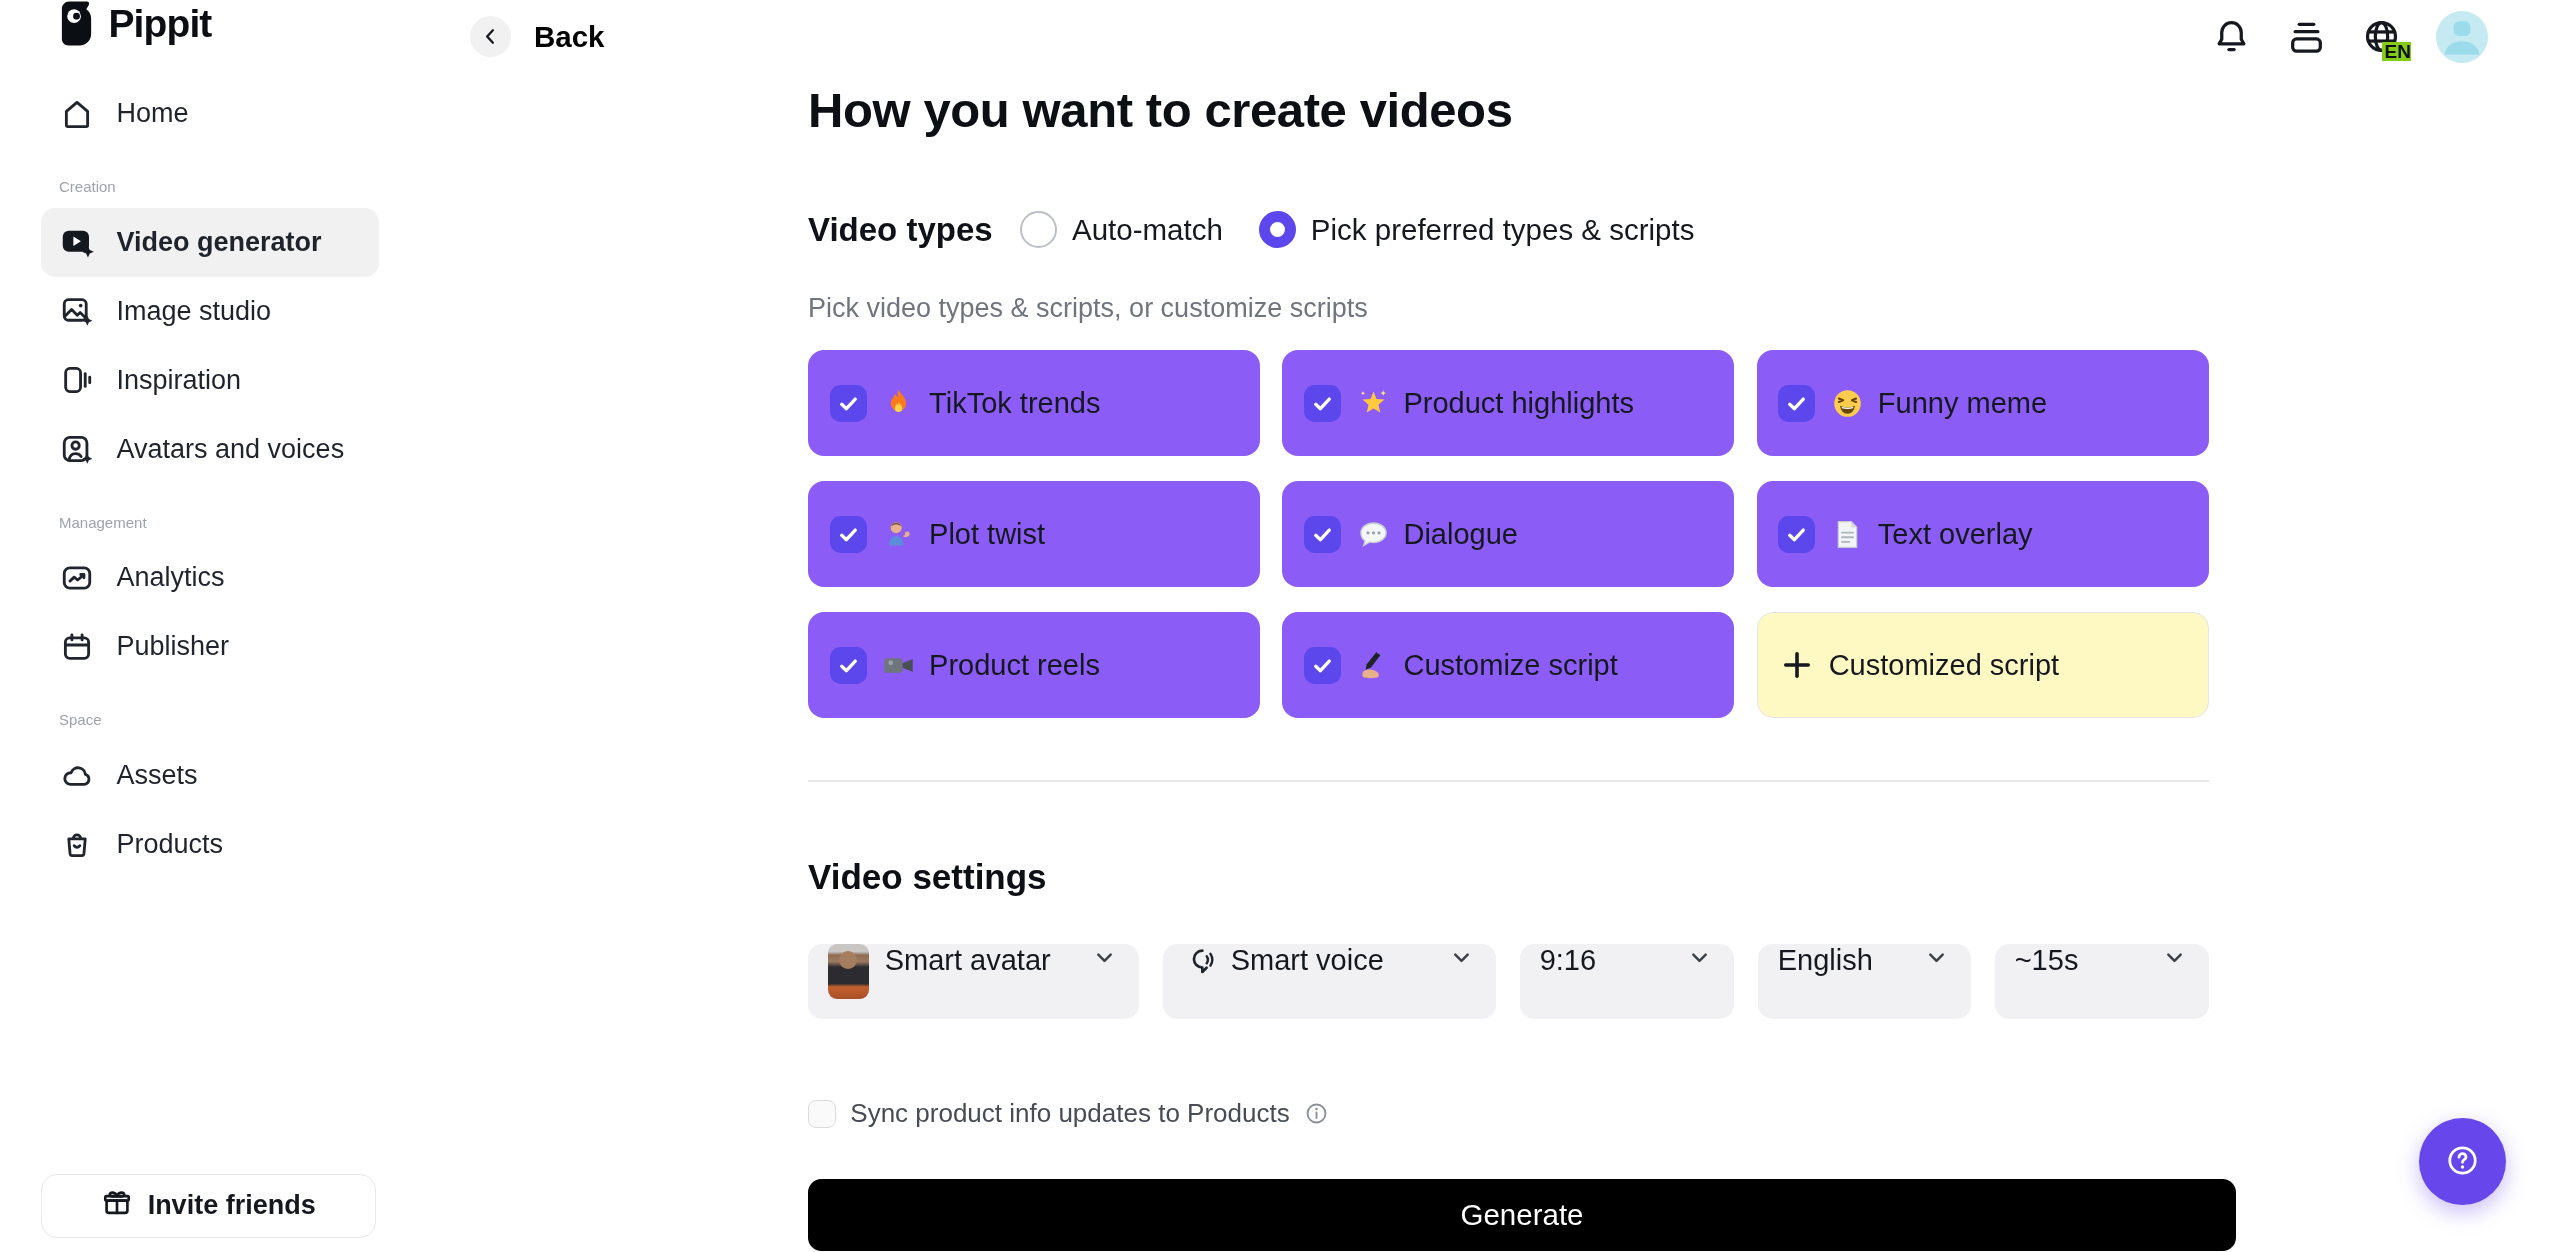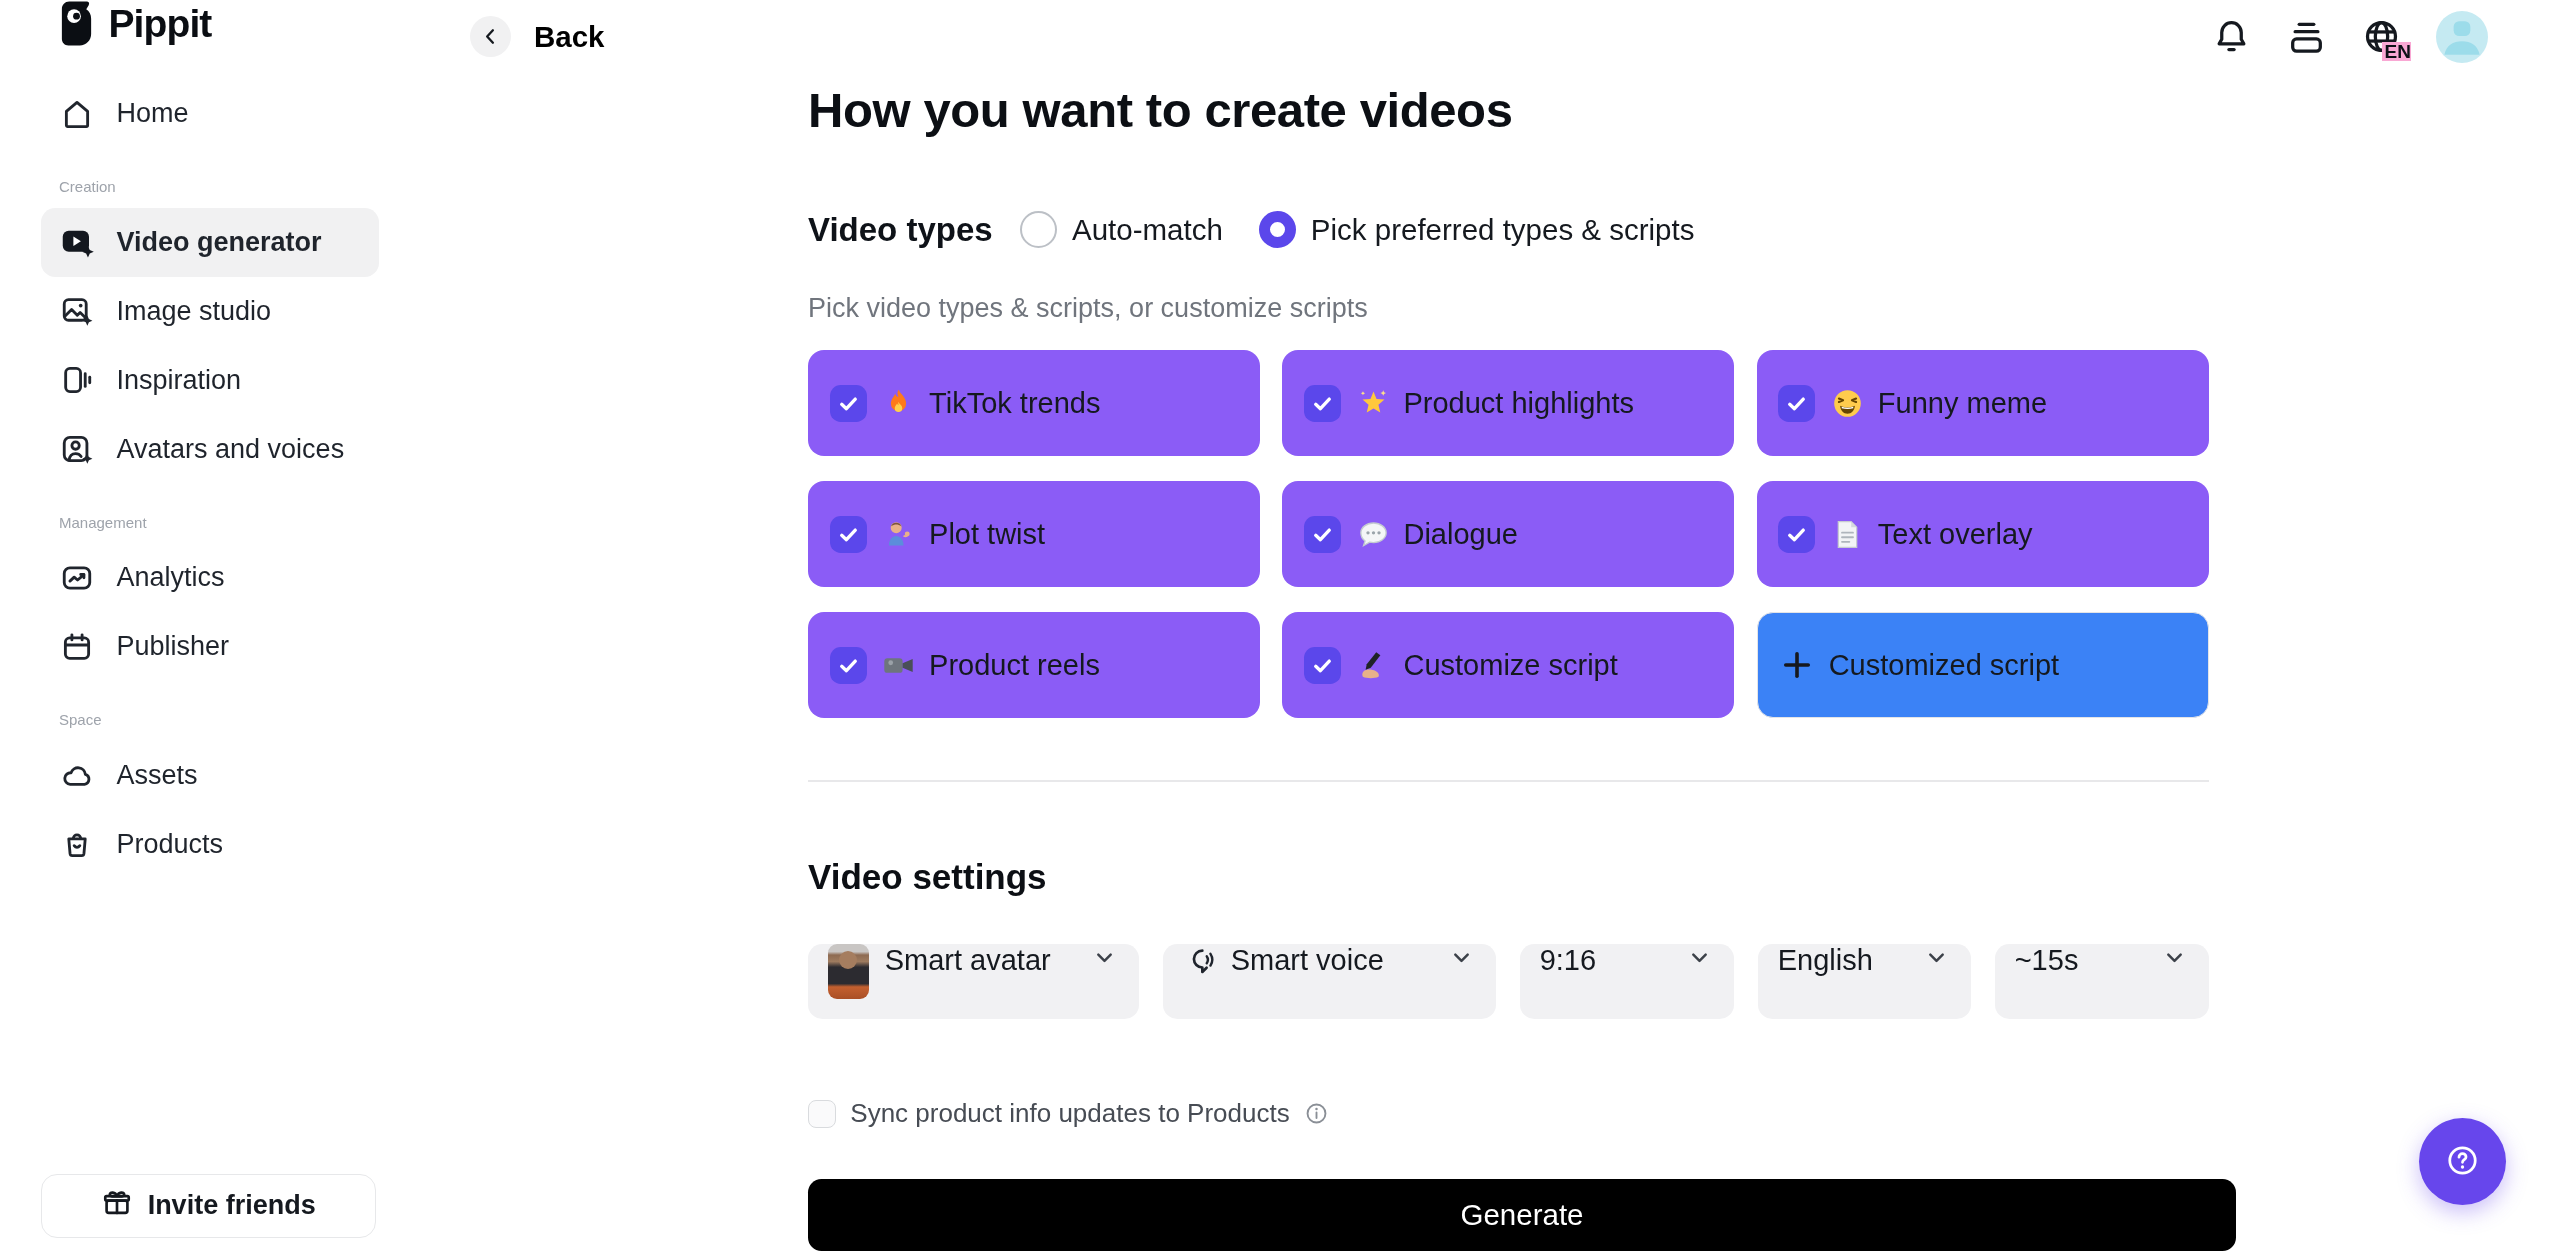--- a/index.html
+++ b/index.html
@@ -22,41 +22,41 @@
               font-size:27px;font-weight:600;color:#15191F;cursor:pointer;font-family:inherit;}
 
   
   .topbar{position:absolute;left:394px;top:0;right:0;height:73px;display:flex;align-items:center;justify-content:space-between;}
   .back{display:flex;align-items:center;gap:23px;margin-left:76px;cursor:pointer;}
   .back-circle{width:41px;height:41px;border-radius:50%;background:#F1F1F2;display:flex;align-items:center;justify-content:center;}
   .back-label{font-size:29.5px;font-weight:700;color:#000000;}
   .top-icons{display:flex;align-items:center;gap:34px;margin-right:88px;}
   .icon-btn{width:41px;height:41px;display:flex;align-items:center;justify-content:center;cursor:pointer;position:relative;}
   .globe-wrap{position:relative;}
-  .globe-en{position:absolute;right:-9px;bottom:-3.6px;font-size:19px;font-weight:800;color:#0D1117;background:#f9a8d4;padding-left:2.7px;line-height:1;}
+  .globe-en{position:absolute;right:-9px;bottom:-3.6px;font-size:19px;font-weight:800;color:#0D1117;background:#84cc16;padding-left:2.7px;line-height:1;}
   .avatar-btn{width:52px;height:52px;border-radius:50%;background:#C5EAF2;overflow:hidden;display:flex;align-items:center;justify-content:center;cursor:pointer;}
 
   
   .main{position:absolute;left:808px;top:0;width:1401px;height:1252px;}
   .h1{position:absolute;top:82px;left:0;margin:0;font-size:49px;font-weight:800;letter-spacing:-0.4px;color:#0C0F14;}
 
   .vt-row{position:absolute;top:202px;left:0;width:100%;height:55px;display:flex;align-items:center;}
   .vt-label{width:212px;font-size:33px;font-weight:600;color:#0E1218;}
   .radio-group{display:flex;align-items:center;gap:36px;}
   .radio-opt{display:flex;align-items:center;gap:15px;cursor:pointer;}
   .radio{width:37px;height:37px;border-radius:50%;box-sizing:border-box;border:2.7px solid #BCC0C6;background:#fff;}
   .radio.checked{border:11.6px solid #5B47EB;}
   .radio-label{font-size:29.5px;font-weight:500;color:#15191F;}
 
   .helper{position:absolute;top:293px;left:0;margin:0;font-size:27px;font-weight:400;color:#70757D;}
 
   .cards{position:absolute;top:350px;left:0;width:1401px;display:grid;
          grid-template-columns:452px 452px 452px;grid-auto-rows:106px;column-gap:22.4px;row-gap:25px;}
   .type-card{background:#8b5cf6;border-radius:16px;display:flex;align-items:center;gap:13.4px;padding:0 0 0 21.5px;cursor:pointer;box-sizing:border-box;}
-  .type-card.add{background:#3b82f6;border:1.8px solid #E3E4E7;}
+  .type-card.add{background:#fef9c3;border:1.8px solid #E3E4E7;}
   .cbx{width:37px;height:37px;border-radius:10.7px;background:#5B47EB;display:flex;align-items:center;justify-content:center;flex:0 0 auto;cursor:pointer;}
   .emoji{width:34px;height:34px;display:flex;align-items:center;justify-content:center;flex:0 0 auto;margin-left:1.8px;}
   .card-label{font-size:29px;font-weight:500;color:#15191F;}
   .plus-ic{width:36px;height:36px;display:flex;align-items:center;justify-content:center;flex:0 0 auto;}
 
   .divider{position:absolute;top:780px;left:0;width:1401px;height:1.8px;background:#E8E8EA;border:none;margin:0;}
 
   .h2{position:absolute;top:857px;left:0;margin:0;font-size:35px;font-weight:700;color:#0C0F14;}
 
   .settings-row{position:absolute;top:944px;left:0;display:flex;gap:24px;}

